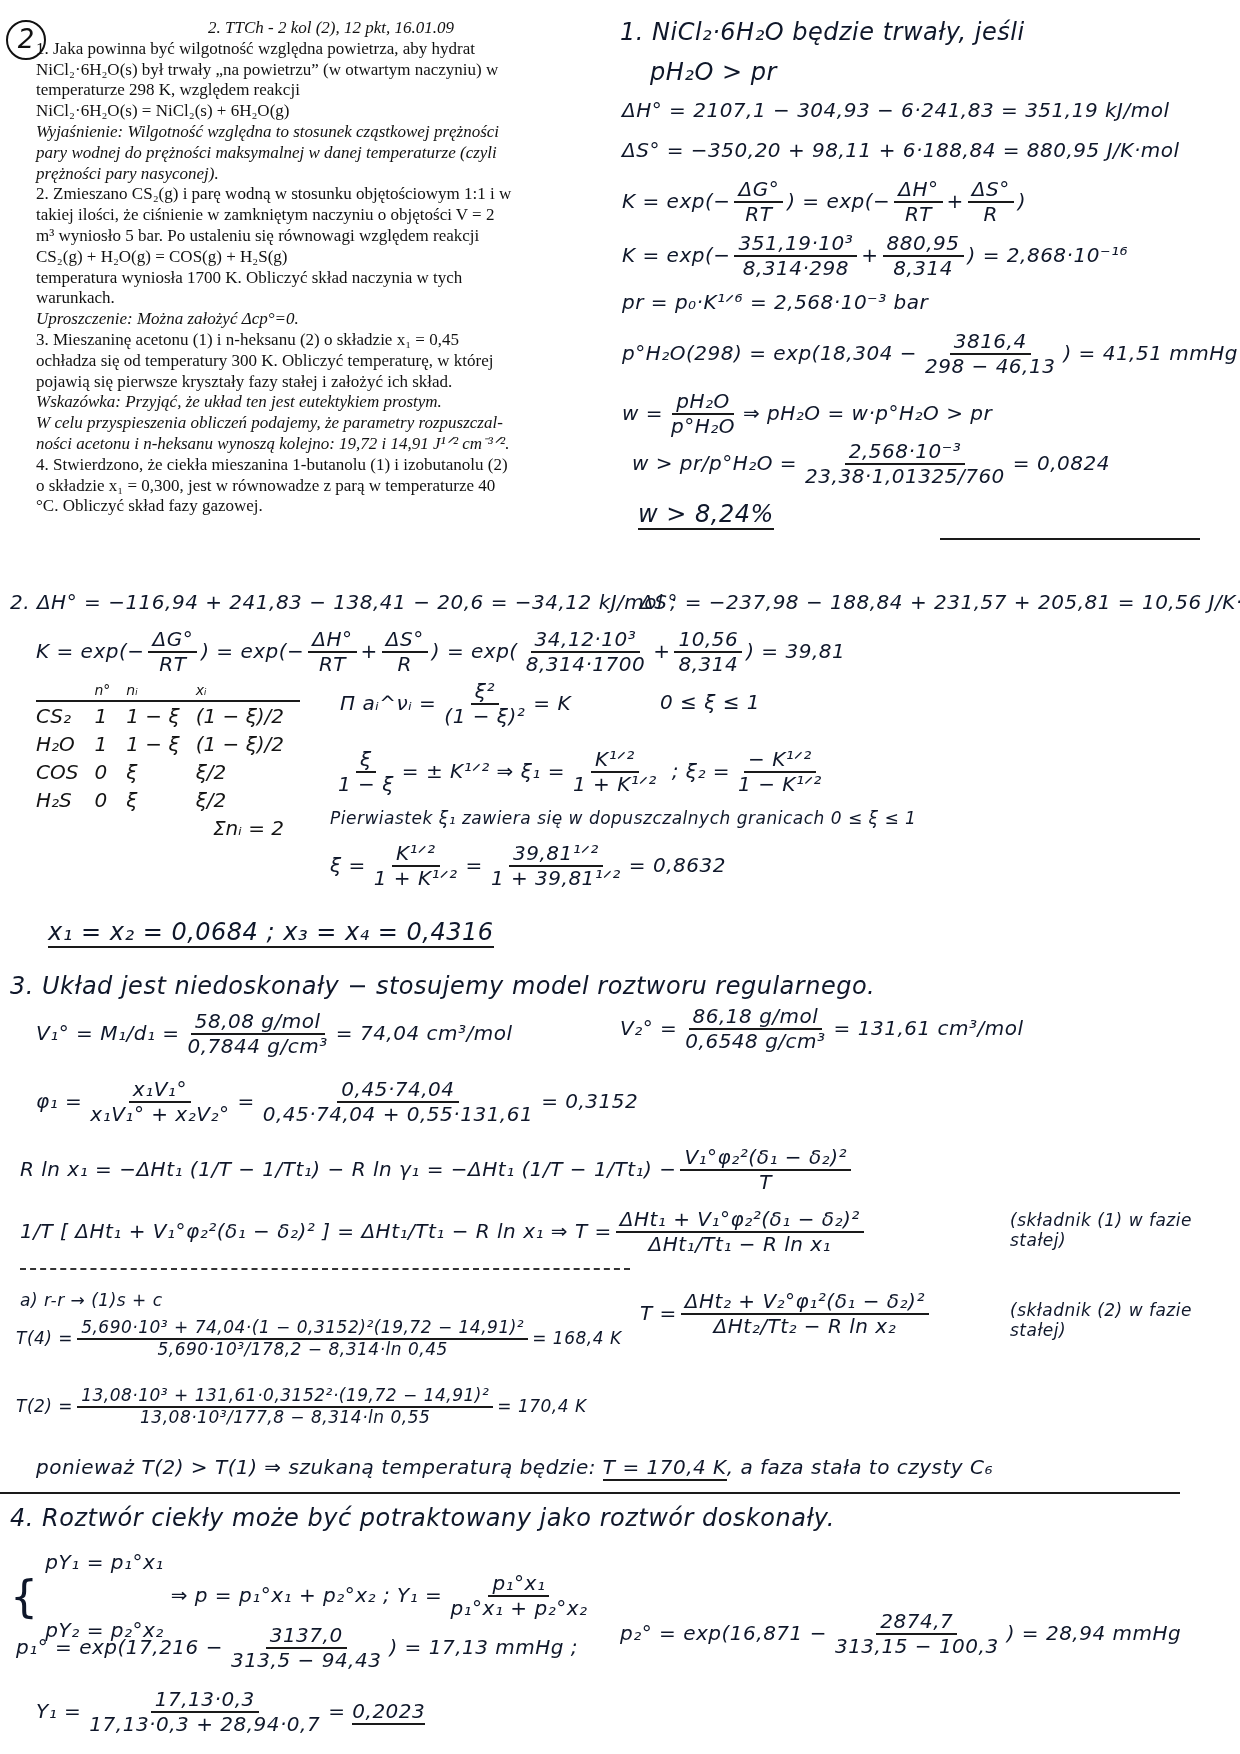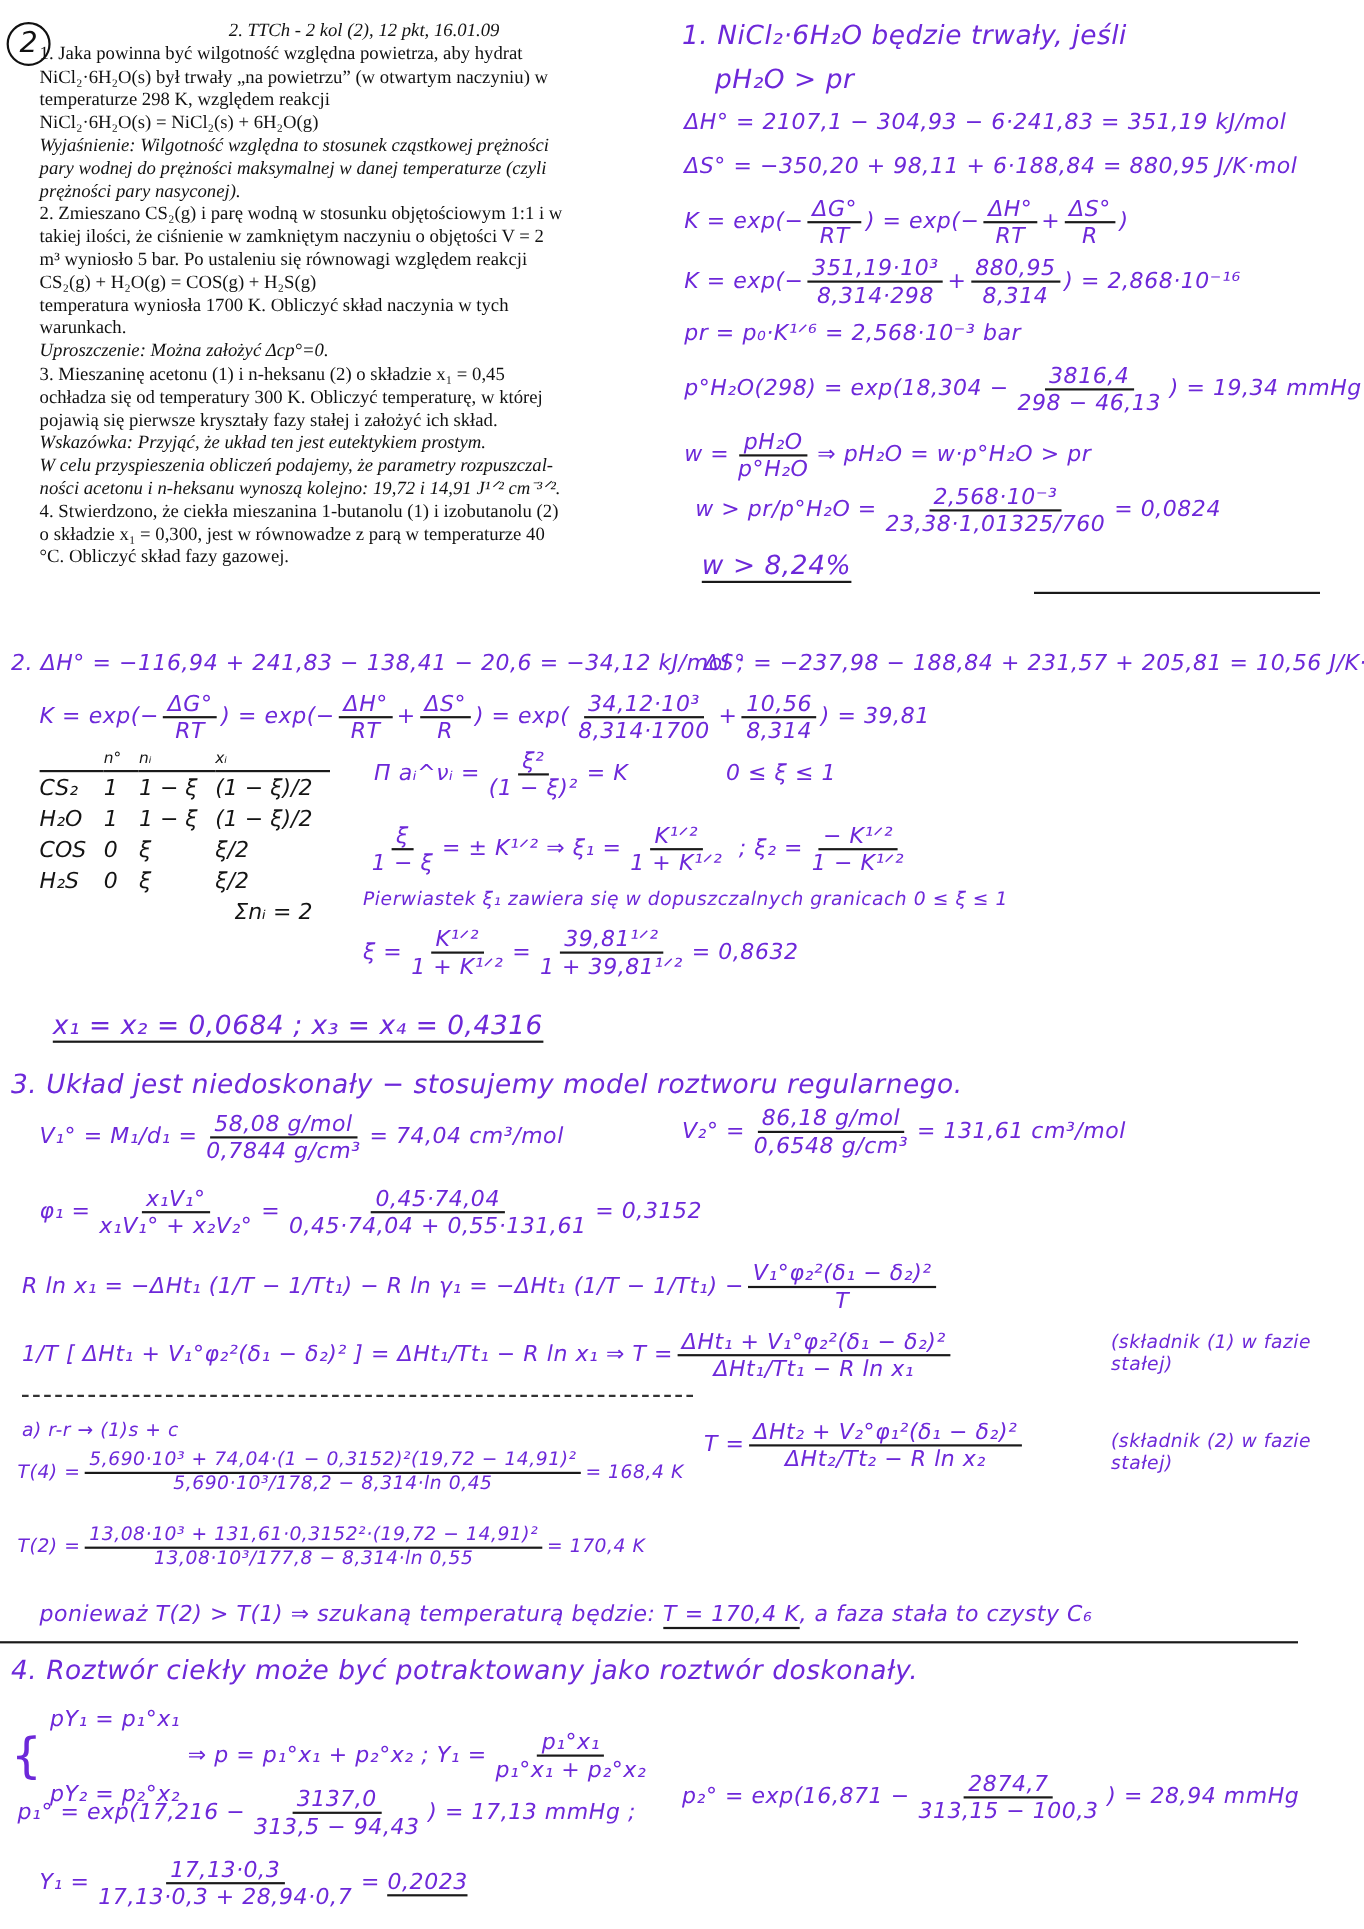--- a/index.html
+++ b/index.html
@@ -2,21 +2,21 @@
 <html><head>
 <meta charset="utf-8">
 <style>
   html, body { margin:0; padding:0; background:#ffffff; }
   body { width:1240px; height:1754px; position:relative; overflow:hidden; color:#111; }
   .printed { position:absolute; left:36px; top:18px; width:570px; font-family:"Liberation Serif", serif; font-size:17px; line-height:20.8px; color:#111; }
   .printed .hdr { text-align:center; font-style:italic; margin-left:20px; }
   .printed .it { font-style:italic; }
   .printed p { margin:0; }
   .circle-num { position:absolute; left:6px; top:20px; width:36px; height:36px; border:2px solid #111; border-radius:50%; font-family:"DejaVu Sans", sans-serif; font-size:26px; line-height:34px; text-align:center; font-style:italic; }
-  .hw { position:absolute; font-family:"DejaVu Sans", sans-serif; font-style:italic; color:#6d28d9; white-space:nowrap; letter-spacing:0.5px; }
+  .hw { position:absolute; font-family:"DejaVu Sans", sans-serif; font-style:italic; color:#0f172a; white-space:nowrap; letter-spacing:0.5px; }
   .hw.big { font-size:24px; }
   .hw.med { font-size:20px; }
   .hw.sm { font-size:17px; }
   .rule { position:absolute; height:2px; background:#1a1a1a; }
   .dash { position:absolute; height:0; border-top:2px dashed #333; }
   .frac { display:inline-flex; flex-direction:column; align-items:center; vertical-align:middle; margin:0 4px; }
   .frac .num { border-bottom:2px solid #1a1a1a; padding:0 4px; line-height:1.15; }
   .frac .den { padding:0 4px; line-height:1.15; }
   .ul { border-bottom:2px solid #1a1a1a; }
   table.stoich { position:absolute; left:36px; top:680px; border-collapse:collapse; font-family:"DejaVu Sans", sans-serif; font-style:italic; font-size:20px; color:#141414; }
@@ -86,21 +86,21 @@
     </span><span>+</span><span class="frac">
       <span class="num">880,95</span>
       <span class="den">8,314</span>
     </span><span>) = 2,868·10⁻¹⁶</span>
 </div>
 <div class="hw med" style="left:622px; top:290px;">pr = p₀·K¹ᐟ⁶ = 2,568·10⁻³ bar</div>
 <div class="hw med" style="left:622px; top:330px;">
   <span>p°H₂O(298) = exp(18,304 −</span><span class="frac">
       <span class="num">3816,4</span>
       <span class="den">298 − 46,13</span>
-    </span><span>) = 19,34 mmHg</span>
+    </span><span>) = 41,51 mmHg</span>
 </div>
 <div class="hw med" style="left:622px; top:390px;">
   <span>w =</span><span class="frac">
       <span class="num">pH₂O</span>
       <span class="den">p°H₂O</span>
     </span><span>⇒ pH₂O = w·p°H₂O &gt; pr</span>
 </div>
 <div class="hw med" style="left:632px; top:440px;">
   <span>w &gt; pr/p°H₂O =</span><span class="frac">
       <span class="num">2,568·10⁻³</span>

